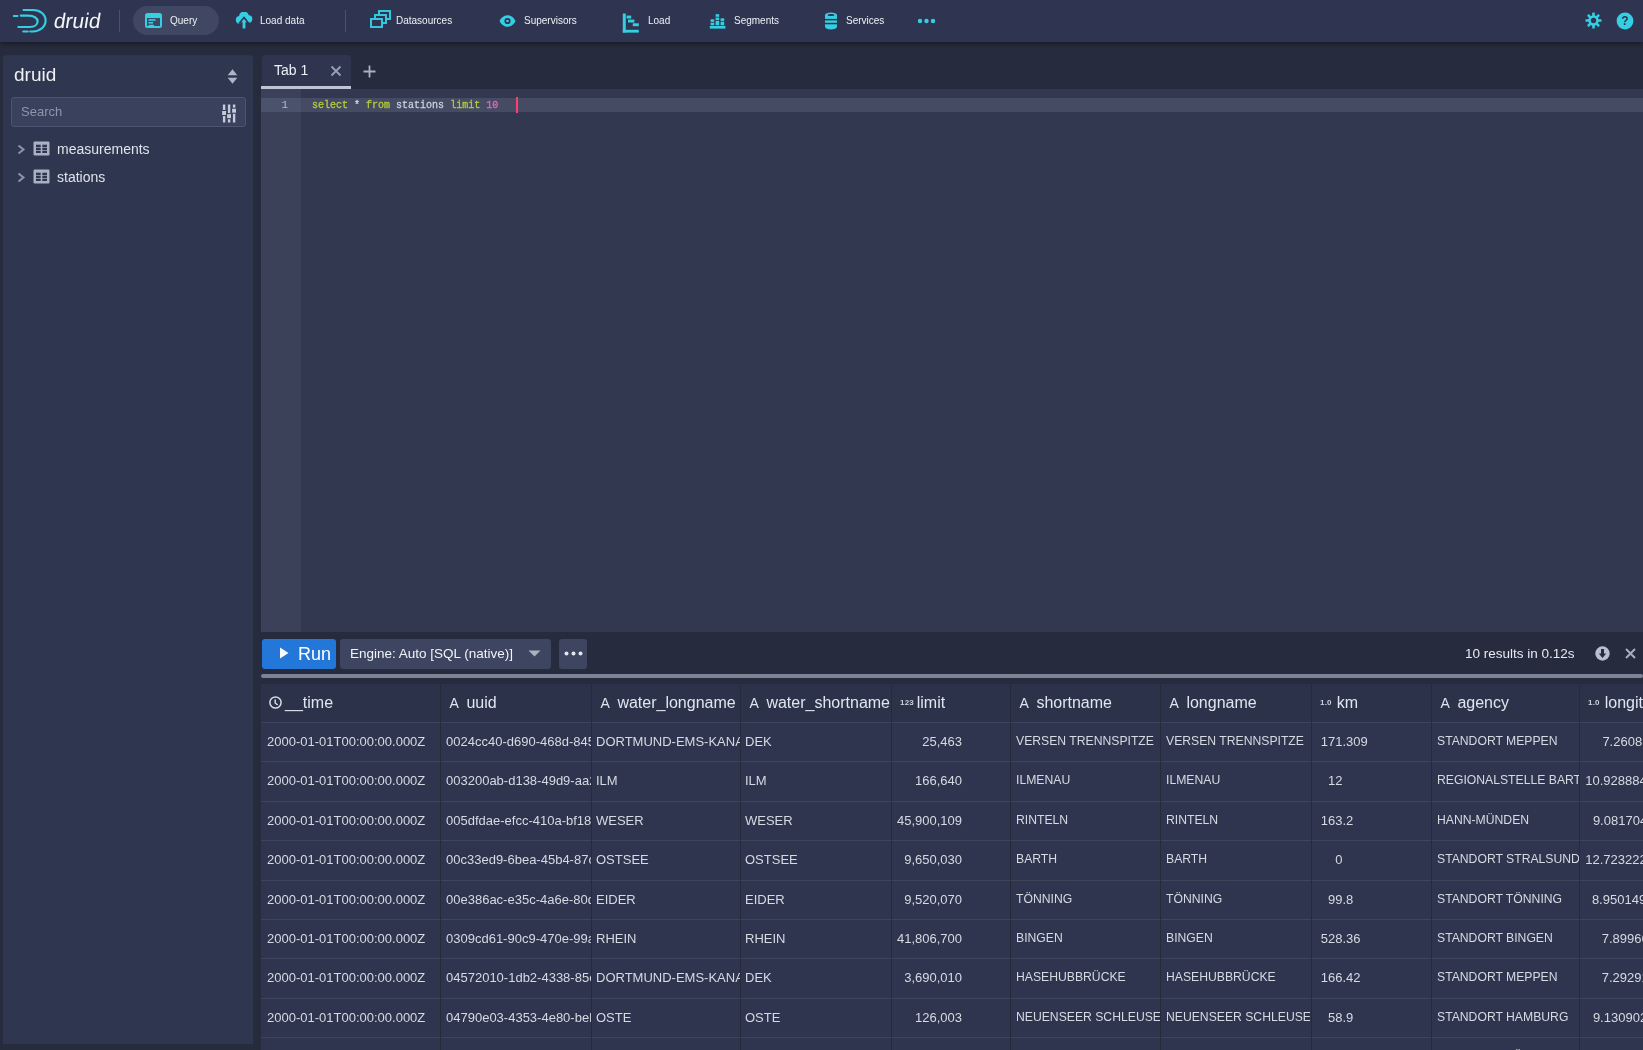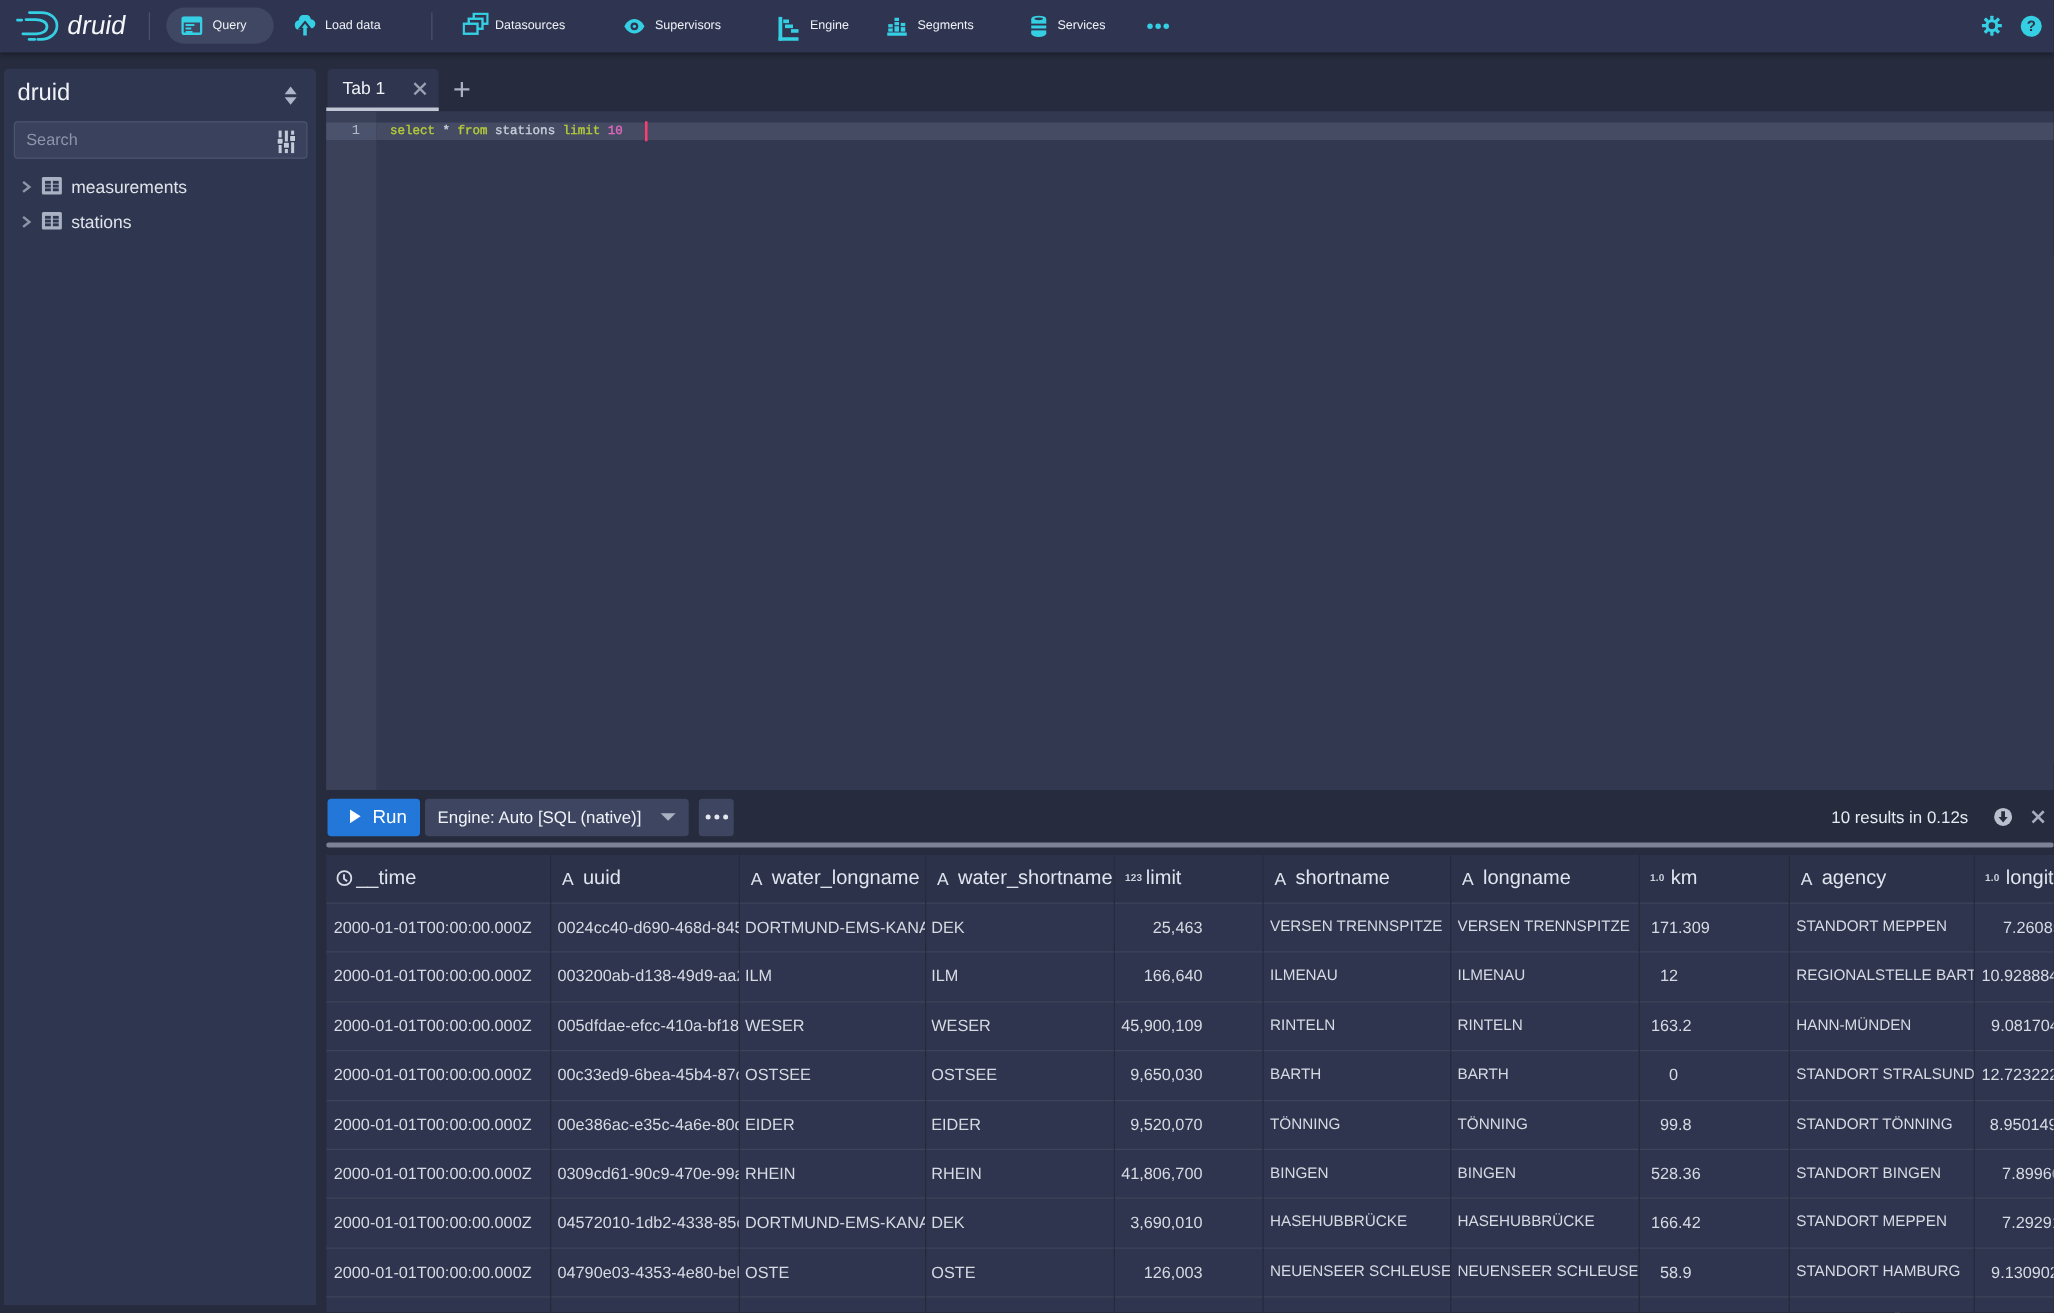--- a/index.html
+++ b/index.html
@@ -26,21 +26,21 @@
 #editor { position:absolute; left:261px; top:89px; width:1382px; height:543px; background:#323850; }
 #gutter { position:absolute; left:261px; top:89px; width:40px; height:543px; background:#3a4158; }
 #gutcell { position:absolute; left:261px; top:98px; width:40px; height:14px; background:#4b526b; }
 #actline { position:absolute; left:301px; top:98px; width:1342px; height:14px; background:#454b63; }
 #lnum { position:absolute; left:261px; top:97px; width:27px; height:17px; line-height:17px; text-align:right; font-family:"Liberation Mono",monospace; font-size:11px; color:#b3bac9; }
 #code { position:absolute; left:312px; top:97px; height:17px; line-height:17px; font-family:"Liberation Mono",monospace; font-size:10px; white-space:pre; -webkit-text-stroke:0.3px currentColor; }
 .kw { color:#b5cc39; } .op { color:#d0d6e0; } .id { color:#c6cedb; } .num { color:#e269bd; }
 #cursor { position:absolute; left:516px; top:97px; width:2px; height:16px; background:#ff3d71; }
 
 #runbtn { position:absolute; left:262px; top:639px; width:74px; height:30px; background:#2277d9; border-radius:3px; }
-#runtxt { position:absolute; left:298px; top:639px; height:30px; line-height:30px; font-size:15px; color:#ffffff; }
+#runtxt { position:absolute; left:298px; top:639px; height:30px; line-height:30px; font-size:18px; color:#ffffff; }
 #enginebtn { position:absolute; left:340px; top:639px; width:211px; height:30px; background:#3e4560; border-radius:3px; }
 #enginetxt { position:absolute; left:350px; top:639px; height:30px; line-height:30px; font-size:13.5px; color:#f1f4f9; }
 #morebtn { position:absolute; left:559px; top:639px; width:28px; height:30px; background:#3e4560; border-radius:3px; }
 #restxt { position:absolute; left:1465px; top:639px; height:30px; line-height:30px; font-size:13.5px; color:#e6eaf2; white-space:nowrap; }
 #hscroll { position:absolute; left:261px; top:674px; width:1382px; height:4px; background:#7d8296; border-radius:2px; }
 
 #table { position:absolute; left:261px; top:684px; width:1382px; height:366px; background:#2f354e; overflow:hidden; }
 #thead { position:absolute; left:0; top:0; width:1382px; height:38px; background:#2c3249; }
 .hsep { position:absolute; width:1382px; height:1px; background:#3e4459; left:0; }
 .vsep { position:absolute; width:1px; background:#262b3c; top:0; height:366px; }
@@ -91,21 +91,21 @@
     <circle cx="8.5" cy="7" r="1.3" fill="#35cfe3"></circle>
   </svg>
   <span class="navtxt" style="left:524px">Supervisors</span>
   <svg class="abs" style="left:622px;top:13px" width="18" height="20" viewBox="0 0 18 20" fill="#35cfe3">
     <rect x="0.8" y="0.5" width="3" height="19"></rect>
     <rect x="0.8" y="16.8" width="16" height="2.8"></rect>
     <rect x="4.6" y="2.6" width="4.6" height="2.9"></rect>
     <rect x="6" y="6.6" width="6.4" height="2.9"></rect>
     <rect x="10.8" y="10.3" width="6" height="2.9"></rect>
   </svg>
-  <span class="navtxt" style="left:648px">Engine</span>
+  <span class="navtxt" style="left:648px">Load</span>
   <svg class="abs" style="left:709px;top:12px" width="17" height="17" viewBox="0 0 17 17" fill="#35cfe3">
     <rect x="0.8" y="14" width="15.6" height="2.6"></rect>
     <rect x="1.6" y="7.3" width="3.6" height="2.6"></rect>
     <rect x="1.6" y="10.7" width="3.6" height="2.6"></rect>
     <rect x="6.6" y="2.2" width="3.6" height="2.6"></rect>
     <rect x="6.6" y="5.6" width="3.6" height="2.6"></rect>
     <rect x="6.6" y="9" width="3.6" height="4.3"></rect>
     <rect x="11.6" y="6.3" width="3.6" height="2.6"></rect>
     <rect x="11.6" y="9.7" width="3.6" height="3.6"></rect>
   </svg>

